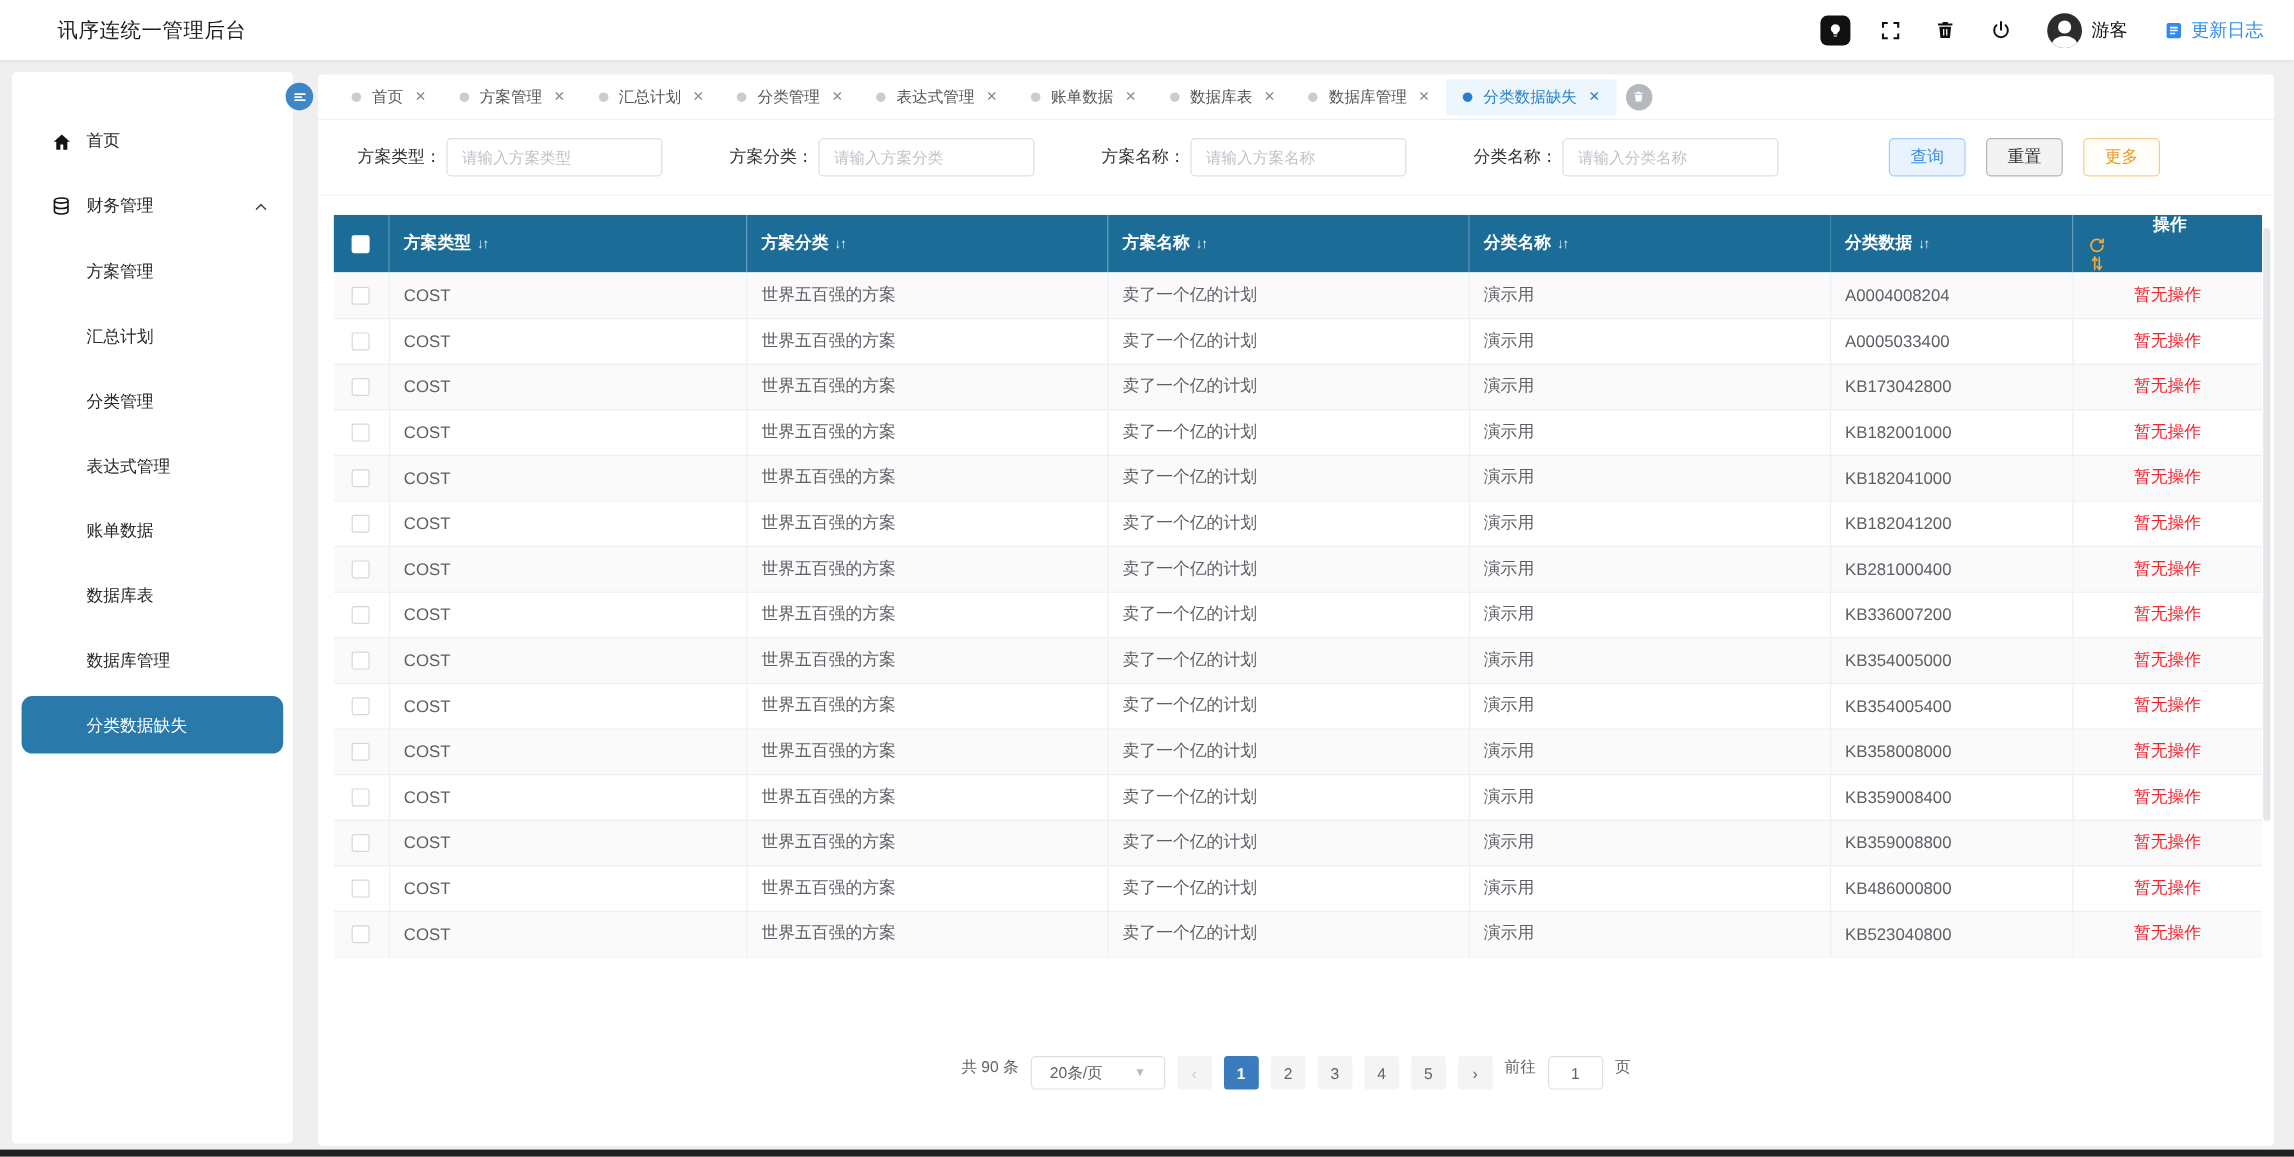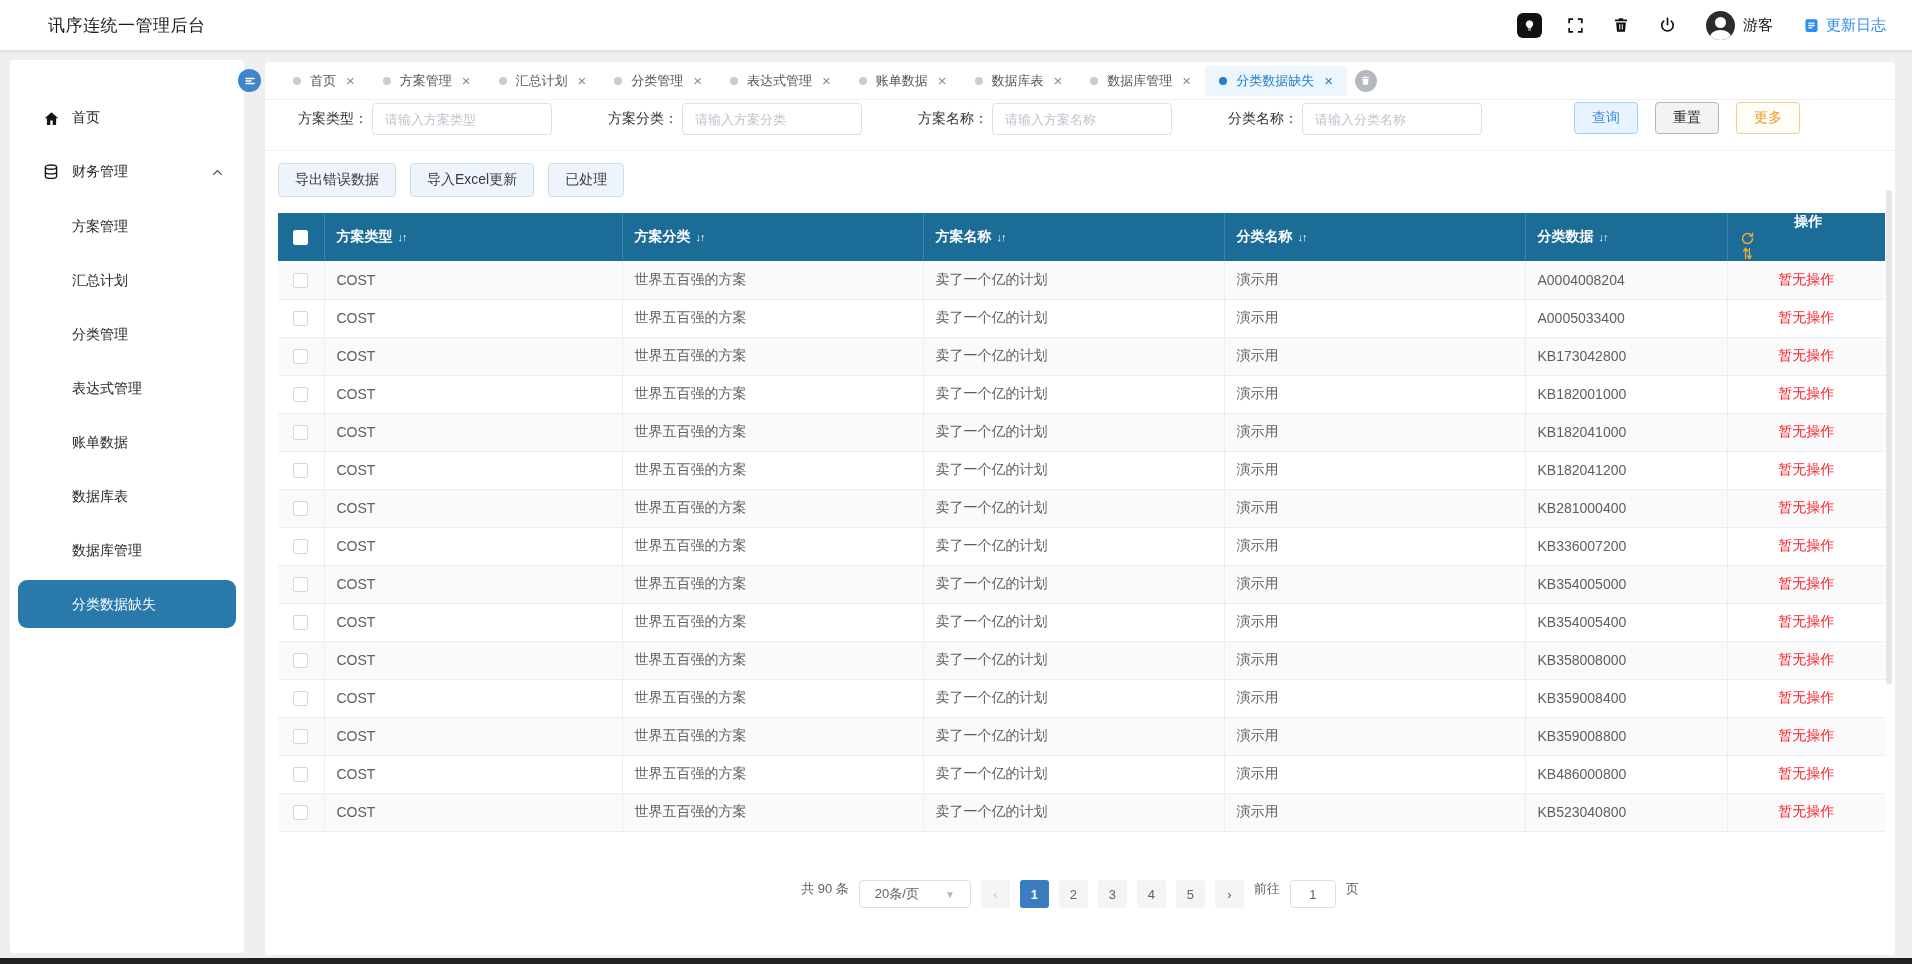--- a/index.html
+++ b/index.html
@@ -36,21 +36,21 @@
 .tab{display:flex;align-items:center;height:30px;padding:0 14px;font-size:13px;color:#565656;cursor:pointer;border-radius:3px}
 .tab .dot{width:8px;height:8px;border-radius:50%;background:#ccc;margin-right:9px}
 .tab .lbl{margin-right:10px}
 .tab .x{color:#8a8a8a;font-size:15px;line-height:1}
 .tab.active{color:#2680c9;background:#eef6fd}
 .tab.active .dot{background:#2680c9}
 .tab.active .x{color:#2680c9}
 .tabs-trash{width:22px;height:22px;border-radius:50%;background:#b5b9bf;display:flex;align-items:center;justify-content:center;margin-left:8px;cursor:pointer}
 
 
-.filterbar{display:flex;margin:2px 0 0 33px;height:34px}
+.filterbar{display:flex;align-items:center;margin:14px 0 0 33px;height:34px}
 .fgroup{display:flex;align-items:center;margin-right:56px}
 .fgroup .flabel{font-size:14px;color:#333;white-space:nowrap}
 .fgroup input{width:180px;height:32px;border:1px solid #dcdfe6;border-radius:4px;padding:0 12px;font-size:13px;color:#333;margin-left:4px;outline:none}
 input::placeholder{color:#bfc4cc}
 .fbtns{display:flex;margin-left:36px}
 .btn{height:32px;padding:0 17px;border-radius:4px;font-size:14px;display:flex;align-items:center;border:1px solid;cursor:pointer;margin-right:17px}
 .btn-query{color:#3a8ee6;background:#e8f3fe;border-color:#a0cfff}
 .btn-reset{color:#2b2b2b;background:#f3f3f4;border-color:#b4b6ba}
 .btn-more{color:#ee9c20;background:#fffdf8;border-color:#f3cf92}
 .hdivider{border-top:1px solid #f2f2f2;margin-top:14px}
@@ -247,25 +247,20 @@
       <input type="text" placeholder="请输入分类名称" style="">
     </div>
     <div class="fbtns">
       <div class="btn btn-query">查询</div>
       <div class="btn btn-reset">重置</div>
       <div class="btn btn-more">更多</div>
     </div>
   </div>
   <div class="hdivider"></div>
 
-  <div class="toolbar">
-    <div class="tbtn">导出错误数据</div>
-    <div class="tbtn">导入Excel更新</div>
-    <div class="tbtn">已处理</div>
-  </div>
 
   <div class="table-wrap">
     <table>
       <colgroup>
         <col style="width:46px">
           <col style="width:298px">
           <col style="width:301px">
           <col style="width:301px">
           <col style="width:301px">
           <col style="width:202px">

